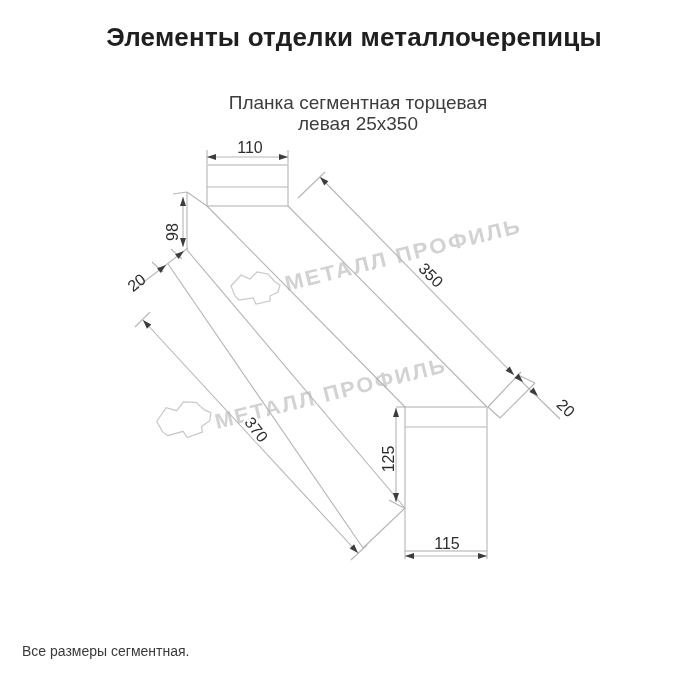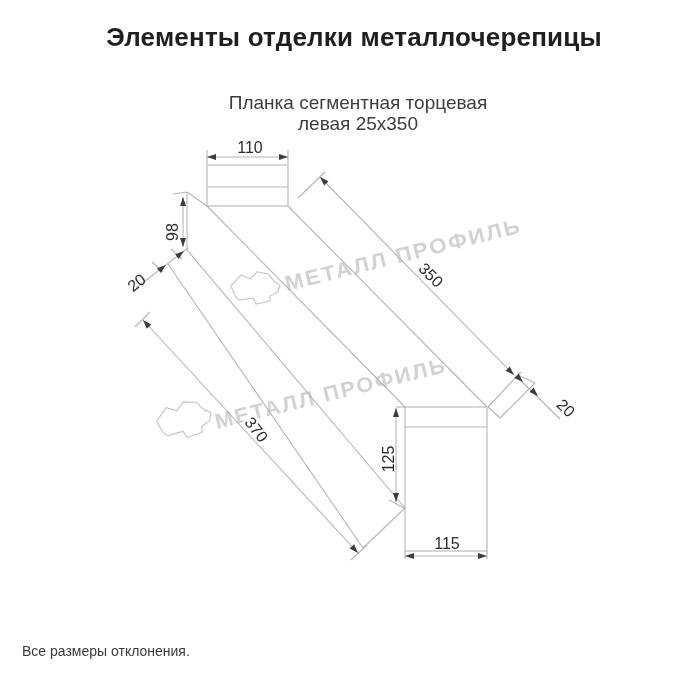--- a/index.html
+++ b/index.html
@@ -105,14 +105,14 @@
     <text class="dim" transform="translate(140,287) rotate(-38)">20</text>
     <text class="dim halo" transform="translate(427,279) rotate(45)">350</text>
     <text class="dim" transform="translate(562,412) rotate(44)">20</text>
     <text class="dim halo" transform="translate(252,433) rotate(52)">370</text>
     <text class="dim" transform="translate(394,459) rotate(-90)">125</text>
     <text class="dim" transform="translate(447,549)">115</text>
   </g>
 </svg>
 
 <div class="footer">
-  <div>Все размеры отклонения.</div>
+  <div>Все размеры сегментная.</div>
 </div>
 
 </body></html>

